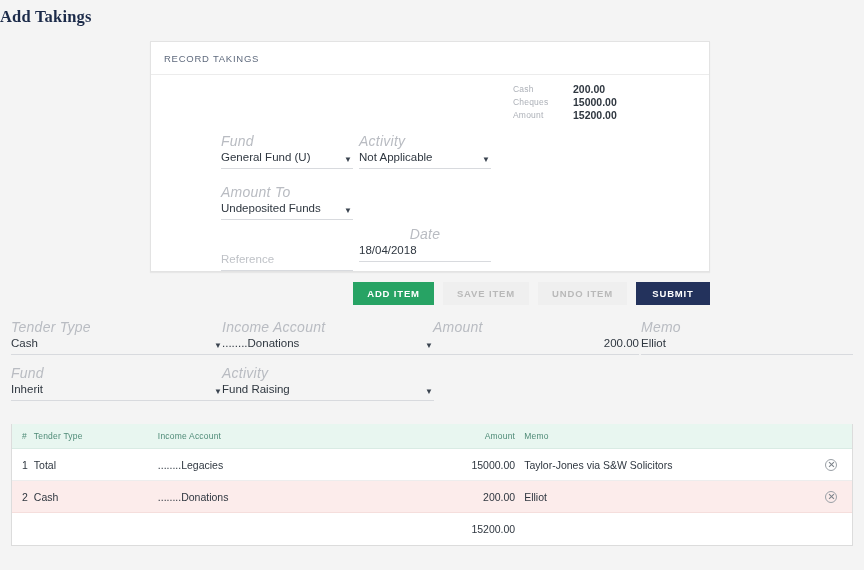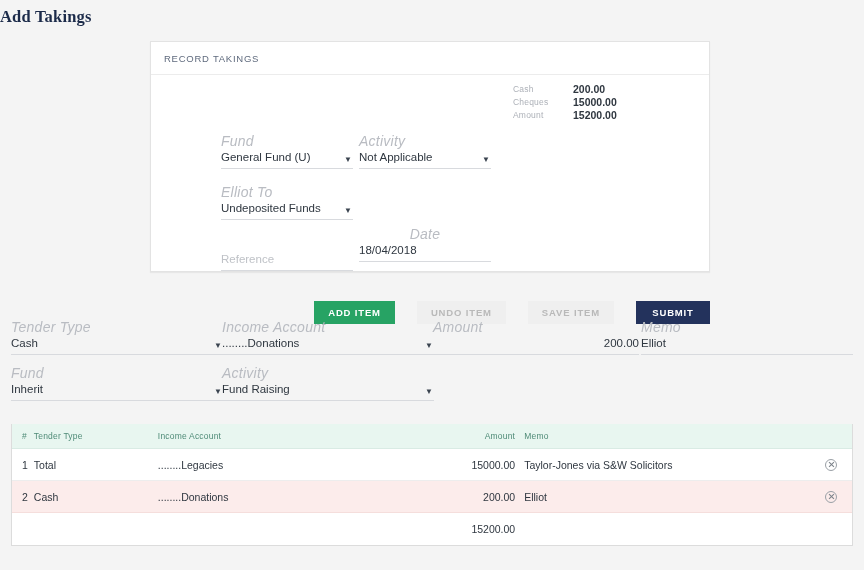--- a/index.html
+++ b/index.html
@@ -132,22 +132,21 @@
   
   .button-row {
     position: absolute;
     left: 150px;
     top: 282px;
     width: 560px;
     height: 23px;
     display: flex;
     justify-content: flex-end;
     align-items: flex-start;
-    gap: 22px;
-    margin-top: 19px;
+    gap: 9px;
   }
   .btn {
     height: 23px;
     border: none;
     font-family: "Liberation Sans", sans-serif;
     font-size: 9.5px;
     font-weight: bold;
     letter-spacing: 0.85px;
     cursor: pointer;
     padding: 0 14px;
@@ -258,21 +257,21 @@
 
       <div class="field" style="left:208px; top:60px; width:132px;">
         <span class="f-label">Activity</span>
         <div class="f-control">
           <span class="f-value">Not Applicable</span>
           <span class="caret">▼</span>
         </div>
       </div>
 
       <div class="field" style="left:70px; top:111px; width:132px;">
-        <span class="f-label">Elliot To</span>
+        <span class="f-label">Amount To</span>
         <div class="f-control">
           <span class="f-value">Undeposited Funds</span>
           <span class="caret">▼</span>
         </div>
       </div>
 
       <div class="field" style="left:70px; top:162px; width:132px;">
         <span class="f-label"></span>
         <div class="f-control">
           <span class="f-value placeholder">Reference</span>
@@ -299,22 +298,22 @@
           <span class="summary-label">Amount</span>
           <span class="summary-value">15200.00</span>
         </div>
       </div>
 
     </div>
   </div>
 
   <div class="button-row">
     <button class="btn btn-primary">ADD ITEM</button>
+    <button class="btn btn-disabled">SAVE ITEM</button>
     <button class="btn btn-disabled">UNDO ITEM</button>
-    <button class="btn btn-disabled">SAVE ITEM</button>
     <button class="btn btn-dark">SUBMIT</button>
   </div>
 
   <div class="detail-area">
 
     <div class="field" style="left:11px; top:5px; width:212px;">
       <span class="f-label">Tender Type</span>
       <div class="f-control">
         <span class="f-value">Cash</span>
         <span class="caret">▼</span>

